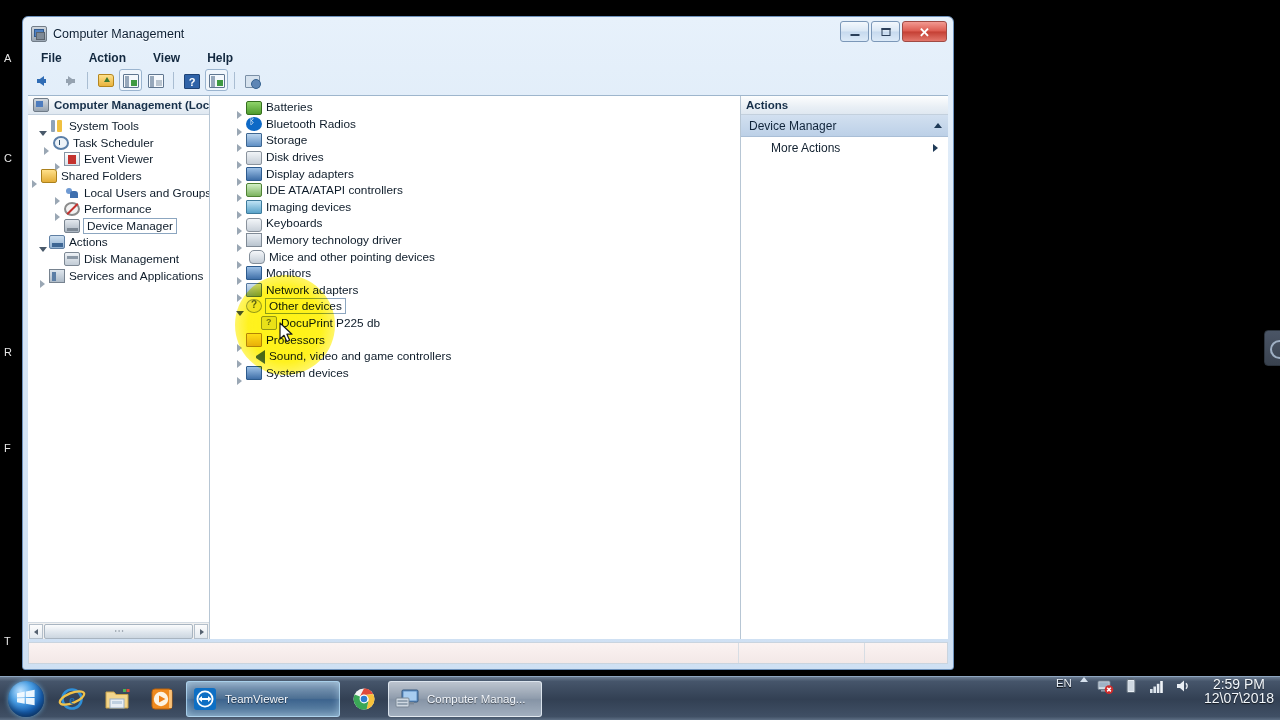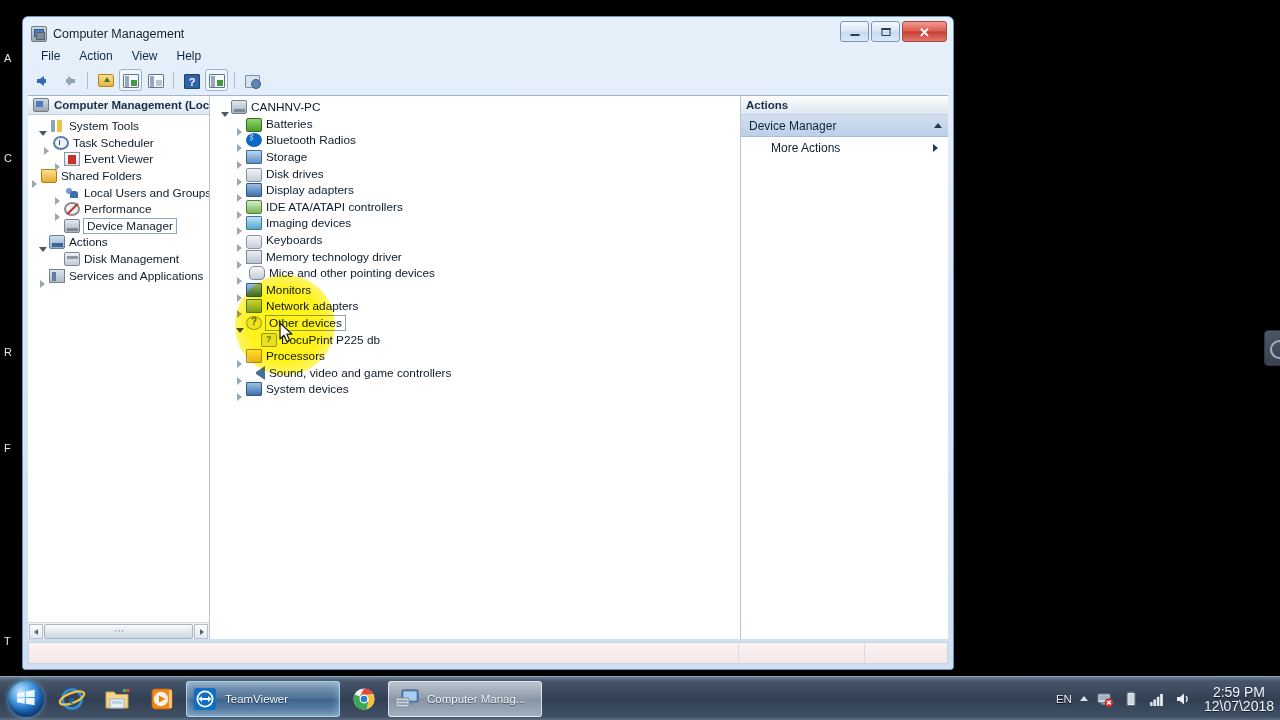--- a/index.html
+++ b/index.html
@@ -116,23 +116,24 @@
   .max .gl { width: 9px; height: 8px; border: 1px solid #2b3f59; background: transparent; }
   .max .gl::before {
     content:""; position:absolute; left:-1px; top:-1px; right:-1px; height:2px; background:#2b3f59;
   }
   .close .gl { color: #fff; font-size: 13px; font-weight: bold; line-height: 1; }
 
   
   #menubar {
     height: 20px;
     display: flex;
-    align-items: flex-start;
+    align-items: flex-end;
     padding-left: 6px;
-    gap: 3px;
+    gap: 11px;
+    font-weight: bold;
   }
   .menu-item {
     font-size: 12px;
     color: #12283f;
     padding: 2px 8px;
     border-radius: 2px;
     cursor: default;
   }
 
   
@@ -508,21 +509,21 @@
     margin-left: 6px;
     white-space: nowrap;
     text-shadow: 0 1px 1px rgba(0,0,0,.6);
   }
   .ti-ie, .ti-exp, .ti-wmp, .ti-tv, .ti-chrome, .ti-cm { position: relative; width: 28px; height: 28px; flex:none; }
 
   #tray {
     margin-left: auto;
     height: 44px;
     display: flex;
-    align-items: center;
+    align-items: flex-start;
     padding-right: 6px;
     gap: 8px;
   }
   #tray .tlang { font-size: 11.5px; color: #e6edf5; text-shadow:0 1px 1px #000; }
   .tray-caret {
     width:0;height:0;
     border-left:4px solid transparent; border-right:4px solid transparent;
     border-bottom:5px solid #d7e2ee;
   }
   .tray-ico { width: 18px; height: 18px; position: relative; }
@@ -666,25 +667,20 @@
         </div>
       <div id="tree-hscroll">
         <div class="hs-arrow l"></div>
         <div id="hs-thumb"></div>
         <div class="hs-arrow r"></div>
       </div>
     </div>
 
     <div id="detail-pane">
       <div id="detail-scroll">
-          <div class="ti" style="padding-left: 8px;">
-            <span class="exp open"></span>
-            <span class="ic ic-pc"></span>
-            <span class="lbl">CANHNV-PC</span>
-          </div>
           <div class="ti" style="padding-left: 23px;">
             <span class="exp closed"></span>
             <span class="ic ic-batt"></span>
             <span class="lbl">Batteries</span>
           </div>
           <div class="ti" style="padding-left: 23px;">
             <span class="exp closed"></span>
             <span class="ic ic-bt"></span>
             <span class="lbl">Bluetooth Radios</span>
           </div>

